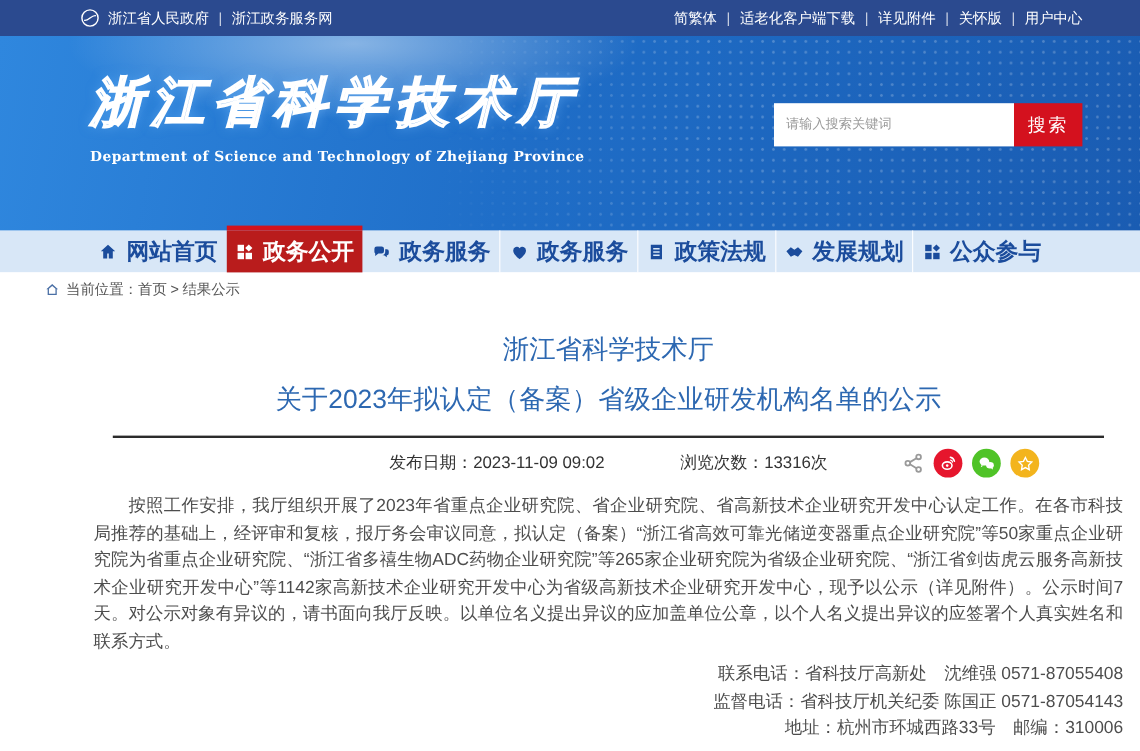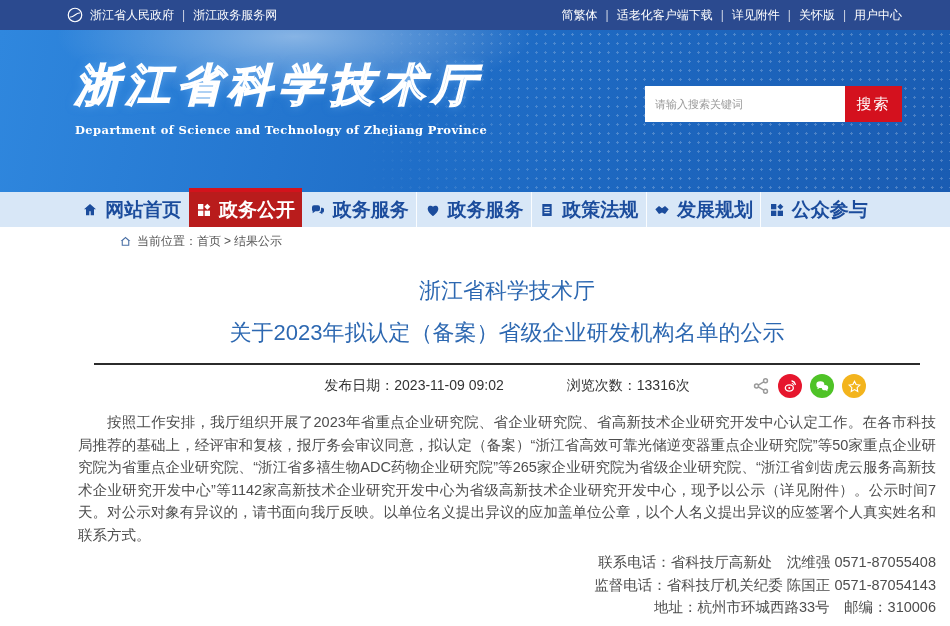--- a/index.html
+++ b/index.html
@@ -46,21 +46,21 @@
     font-size:19px; font-weight:bold; color:#1b4c9c; cursor:pointer; position:relative;
     border-left:1px solid rgba(255,255,255,.9); }
   .nav-item:first-child { border-left:none; }
   .nav-item svg { width:16px; height:16px; fill:currentColor; flex:none; }
   .nav-item.active { background:#b91c1c; color:#fff; border-left:none; }
   .nav-item.active + .nav-item { border-left:none; }
   .nav-item.active::before { content:""; position:absolute; left:0; right:0; top:-4px;
     height:4px; background:#d3131c; }
 
   
-  .breadcrumb { height:28px; display:flex; align-items:center; padding-left:119px;
+  .breadcrumb { height:28px; display:flex; align-items:center; padding-left:37px;
     font-size:12px; color:#555; background:#fff; }
   .breadcrumb svg { width:13px; height:13px; margin-right:5px; fill:#4a6fa5; }
   .breadcrumb .crumb { cursor:pointer; }
   .breadcrumb .sep { margin:0 3px; }
 
   
   .article { width:858px; margin:0 auto 0 78px; }
   .title { text-align:center; color:#2d68b1; font-size:22px; line-height:40px; margin-top:16px; }
   .title2 { text-align:center; color:#2d68b1; font-size:22px; line-height:40px; margin-top:2px; }
   .divider { height:2px; background:#2b2b2b; margin:10px 16px 0 16px; }

